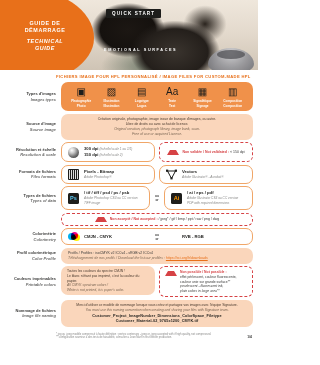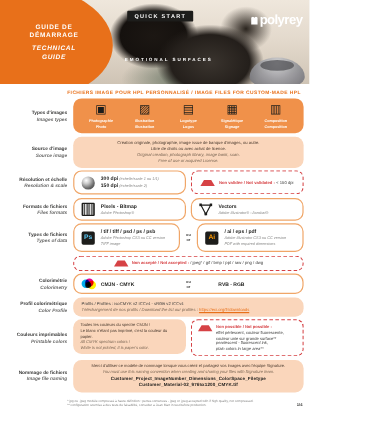--- a/index.html
+++ b/index.html
@@ -203,24 +203,20 @@
     <div class="guide-txt">
       <div>GUIDE DE</div>
       <div>DÉMARRAGE</div>
       <div class="it" style="margin-top:4px">TECHNICAL</div>
       <div class="it">GUIDE</div>
     </div>
 
     <div class="quickstart">QUICK START</div>
     <div class="sig-sub">EMOTIONAL SURFACES</div>
 
-    <div class="logo">
-      <span class="logo-mark"></span>
-      <span>polyrey</span>
-    </div>
   </div>
 
   <div class="sec-title">FICHIERS IMAGE POUR HPL PERSONNALISÉ / IMAGE FILES FOR CUSTOM-MADE HPL</div>
 
   <div class="row">
     <div class="lbl">
       <div>Types d'images</div>
       <div class="en">Images types</div>
     </div>
     <div class="body">
@@ -237,20 +233,25 @@
           <div class="ic-cap">Illustration</div>
           <div class="ic-cap en">Illustration</div>
         </div>
 
         <div class="ic">
           <div class="ic-glyph">▤</div>
           <div class="ic-cap">Logotype</div>
           <div class="ic-cap en">Logos</div>
         </div>
 
+        <div class="ic">
+          <div class="ic-glyph">Aa</div>
+          <div class="ic-cap">Texte</div>
+          <div class="ic-cap en">Text</div>
+        </div>
 
         <div class="ic">
           <div class="ic-glyph">▦</div>
           <div class="ic-cap">Signalétique</div>
           <div class="ic-cap en">Signage</div>
         </div>
 
         <div class="ic">
           <div class="ic-glyph">▥</div>
           <div class="ic-cap">Composition</div>

